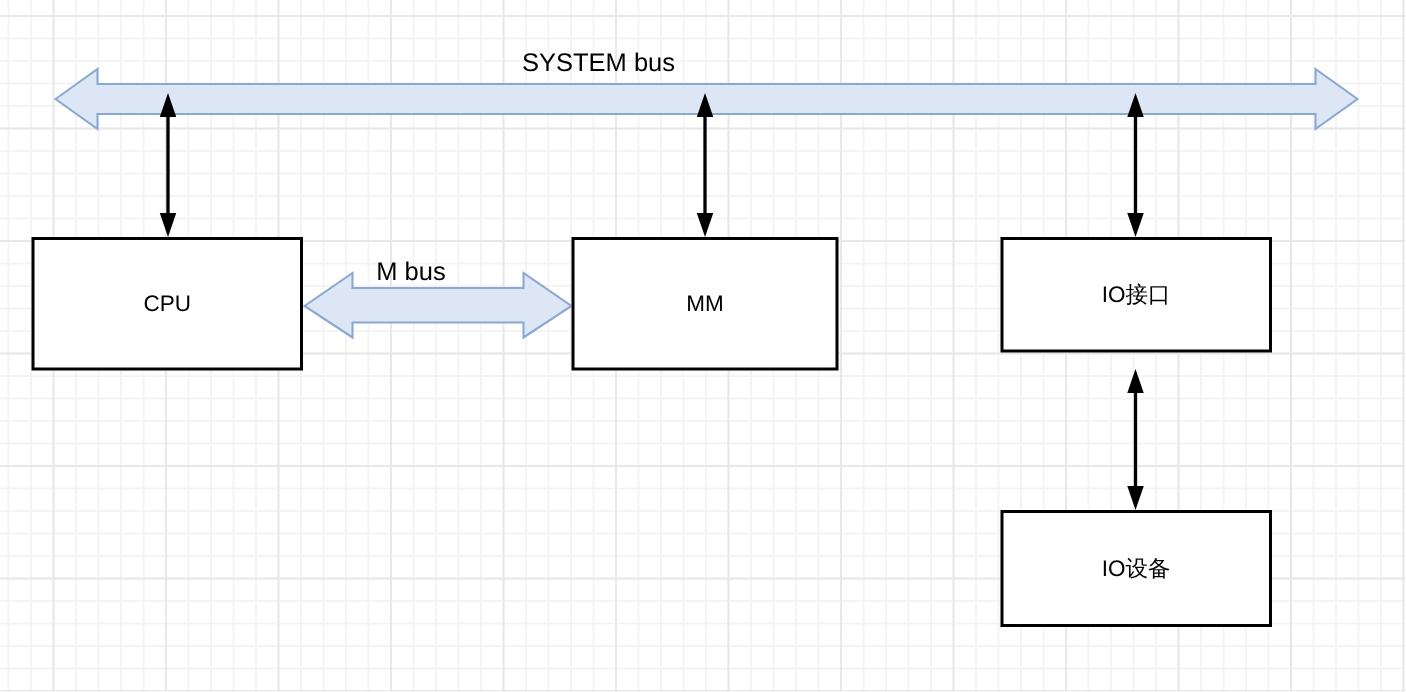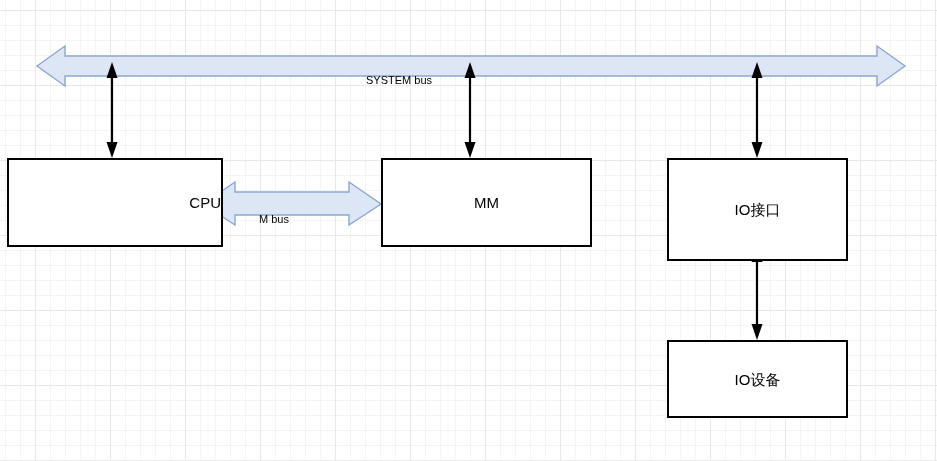--- a/index.html
+++ b/index.html
@@ -42,32 +42,31 @@
     justify-content: center;
   }
   .node-label {
     font-size: 15px;
     color: #000000;
     line-height: 1;
     white-space: nowrap;
   }
   .bus-label {
     position: absolute;
-    font-size: 11px;
+    font-size: 17px;
     color: #000000;
     white-space: nowrap;
     line-height: 1;
     transform: translate(-50%, -50%);
-    margin-top: 38px;
   }
   #label-system-bus { left: 399px; top: 42px; }
   #label-m-bus { left: 274px; top: 181px; }
-  #box-cpu       { left: 7px;  top: 158px; width: 216px; height: 89px; justify-content: flex-end; }
-  #box-mm        { left: 381px; top: 158px; width: 211px; height: 89px; }
-  #box-io-iface  { left: 667px; top: 158px; width: 181px; height: 103px; }
+  #box-cpu       { left: 21px;  top: 158px; width: 181px; height: 89px; }
+  #box-mm        { left: 381px; top: 158px; width: 178px; height: 89px; }
+  #box-io-iface  { left: 667px; top: 158px; width: 181px; height: 77px; }
   #box-io-device { left: 667px; top: 340px; width: 181px; height: 78px; }
 </style>
 </head>
 <body>
 
 <div id="canvas">
 
   <svg id="vector-layer" viewBox="0 0 937 461" width="937" height="461" xmlns="http://www.w3.org/2000/svg">
 
     <polygon points="37,66 65,46 65,56 877,56 877,46 905,66 877,86 877,76 65,76 65,86" fill="#dce6f5" stroke="#8ba8d0" stroke-width="1.4" stroke-linejoin="miter"></polygon>

